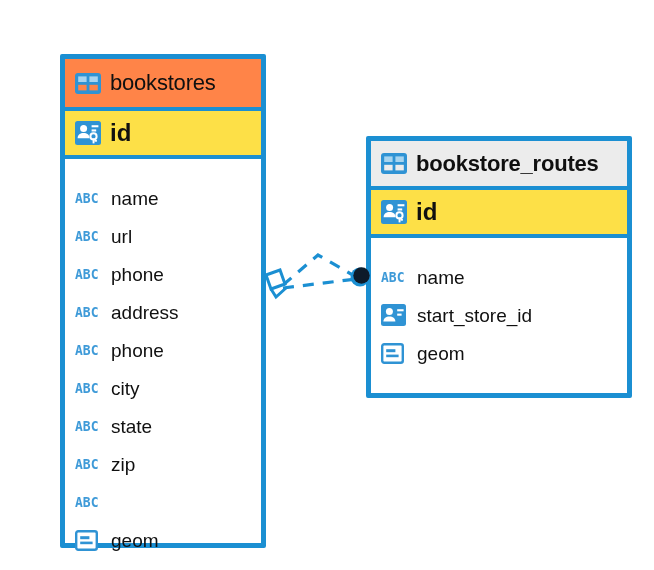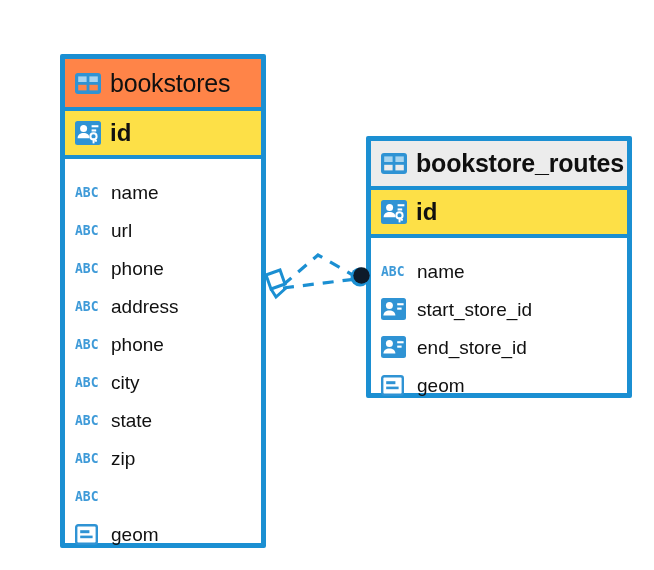--- a/index.html
+++ b/index.html
@@ -34,21 +34,21 @@
 
   .entity-header {
     box-sizing: border-box;
     display: flex;
     align-items: center;
     gap: 9px;
     padding: 0 10px;
     border-bottom: 4px solid #1b8fd2;
   }
   .entity-header .title {
-    font-size: 25px;
+    font-size: 22px;
     color: #101010;
     line-height: 1;
     letter-spacing: -0.2px;
     white-space: nowrap;
   }
 
   .pk-row {
     box-sizing: border-box;
     display: flex;
     align-items: center;
@@ -58,21 +58,21 @@
     background: #fde047;
   }
   .pk-row .fname {
     font-size: 24px;
     font-weight: bold;
     color: #101010;
     line-height: 1;
   }
 
   .field-list {
-    padding: 14px 0 6px 0;
+    padding: 20px 0 6px 0;
   }
   .field-row {
     box-sizing: border-box;
     display: flex;
     align-items: center;
     gap: 9px;
     padding: 0 10px;
   }
   .field-row .fname {
     font-size: 19px;
@@ -251,32 +251,20 @@
             <rect x="0" y="0" width="25" height="22" rx="2.5" ry="2.5" fill="#2f93d4"></rect>
             <circle cx="8.4" cy="7.6" r="3.5" fill="#ffffff"></circle>
             <path d="M2.4 17.6c0-3.4 2.7-5.2 6-5.2s6 1.8 6 5.2z" fill="#ffffff"></path>
             <rect x="16.2" y="5.2" width="6.4" height="2.1" fill="#ffffff"></rect>
             <rect x="16.2" y="9.6" width="4.4" height="2.1" fill="#ffffff"></rect>
           </svg>
         </span>
         <span class="fname">start_store_id</span>
       </div>
 
-      <div class="field-row" style="height:38px;">
-        <span class="icon" style="width:27px;">
-          <svg width="25" height="22" viewBox="0 0 25 22">
-            <rect x="0" y="0" width="25" height="22" rx="2.5" ry="2.5" fill="#2f93d4"></rect>
-            <circle cx="8.4" cy="7.6" r="3.5" fill="#ffffff"></circle>
-            <path d="M2.4 17.6c0-3.4 2.7-5.2 6-5.2s6 1.8 6 5.2z" fill="#ffffff"></path>
-            <rect x="16.2" y="5.2" width="6.4" height="2.1" fill="#ffffff"></rect>
-            <rect x="16.2" y="9.6" width="4.4" height="2.1" fill="#ffffff"></rect>
-          </svg>
-        </span>
-        <span class="fname">end_store_id</span>
-      </div>
 
       <div class="field-row" style="height:38px;">
         <span class="icon" style="width:27px;">
           <svg width="23" height="21" viewBox="0 0 23 21">
             <rect x="1.2" y="1.2" width="20.6" height="18.6" rx="2" ry="2" fill="#ffffff" stroke="#2f93d4" stroke-width="2.4"></rect>
             <rect x="5.2" y="6.2" width="9.2" height="3.0" fill="#2f93d4"></rect>
             <rect x="5.2" y="11.6" width="12.4" height="2.6" fill="#2f93d4"></rect>
           </svg>
         </span>
         <span class="fname">geom</span>

